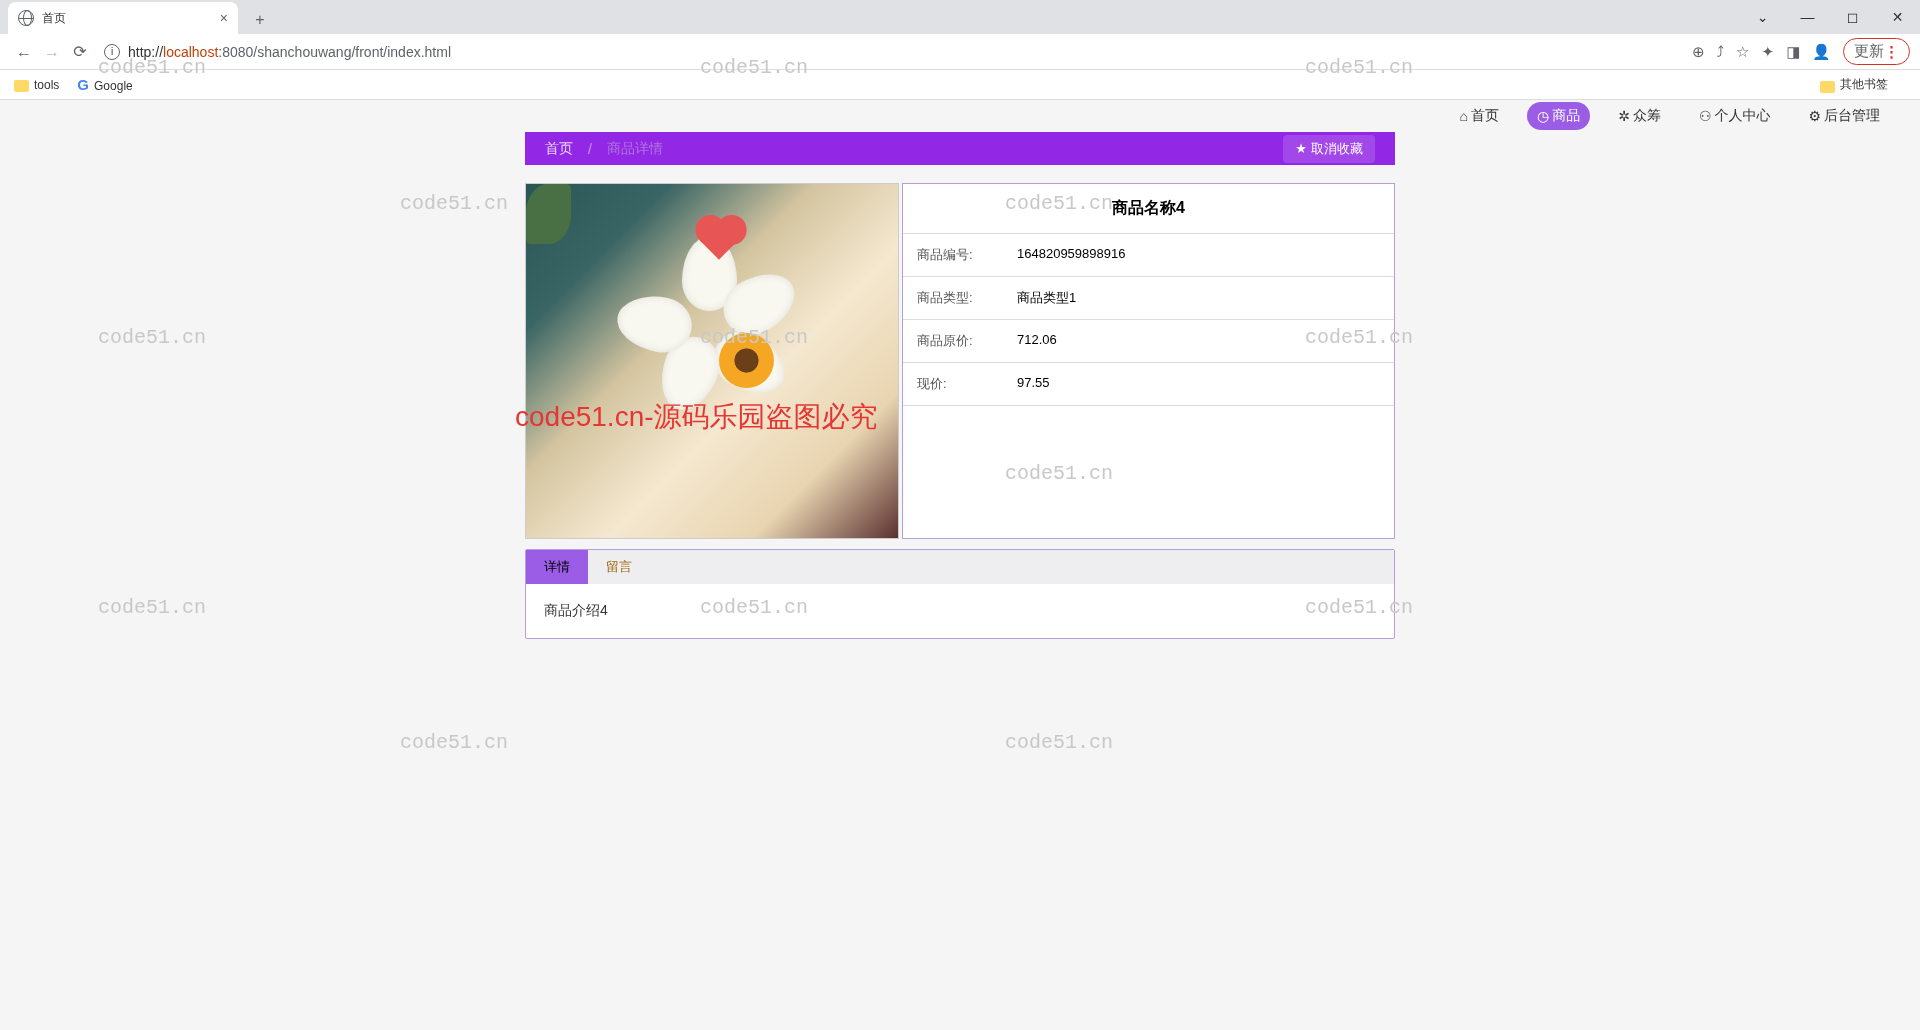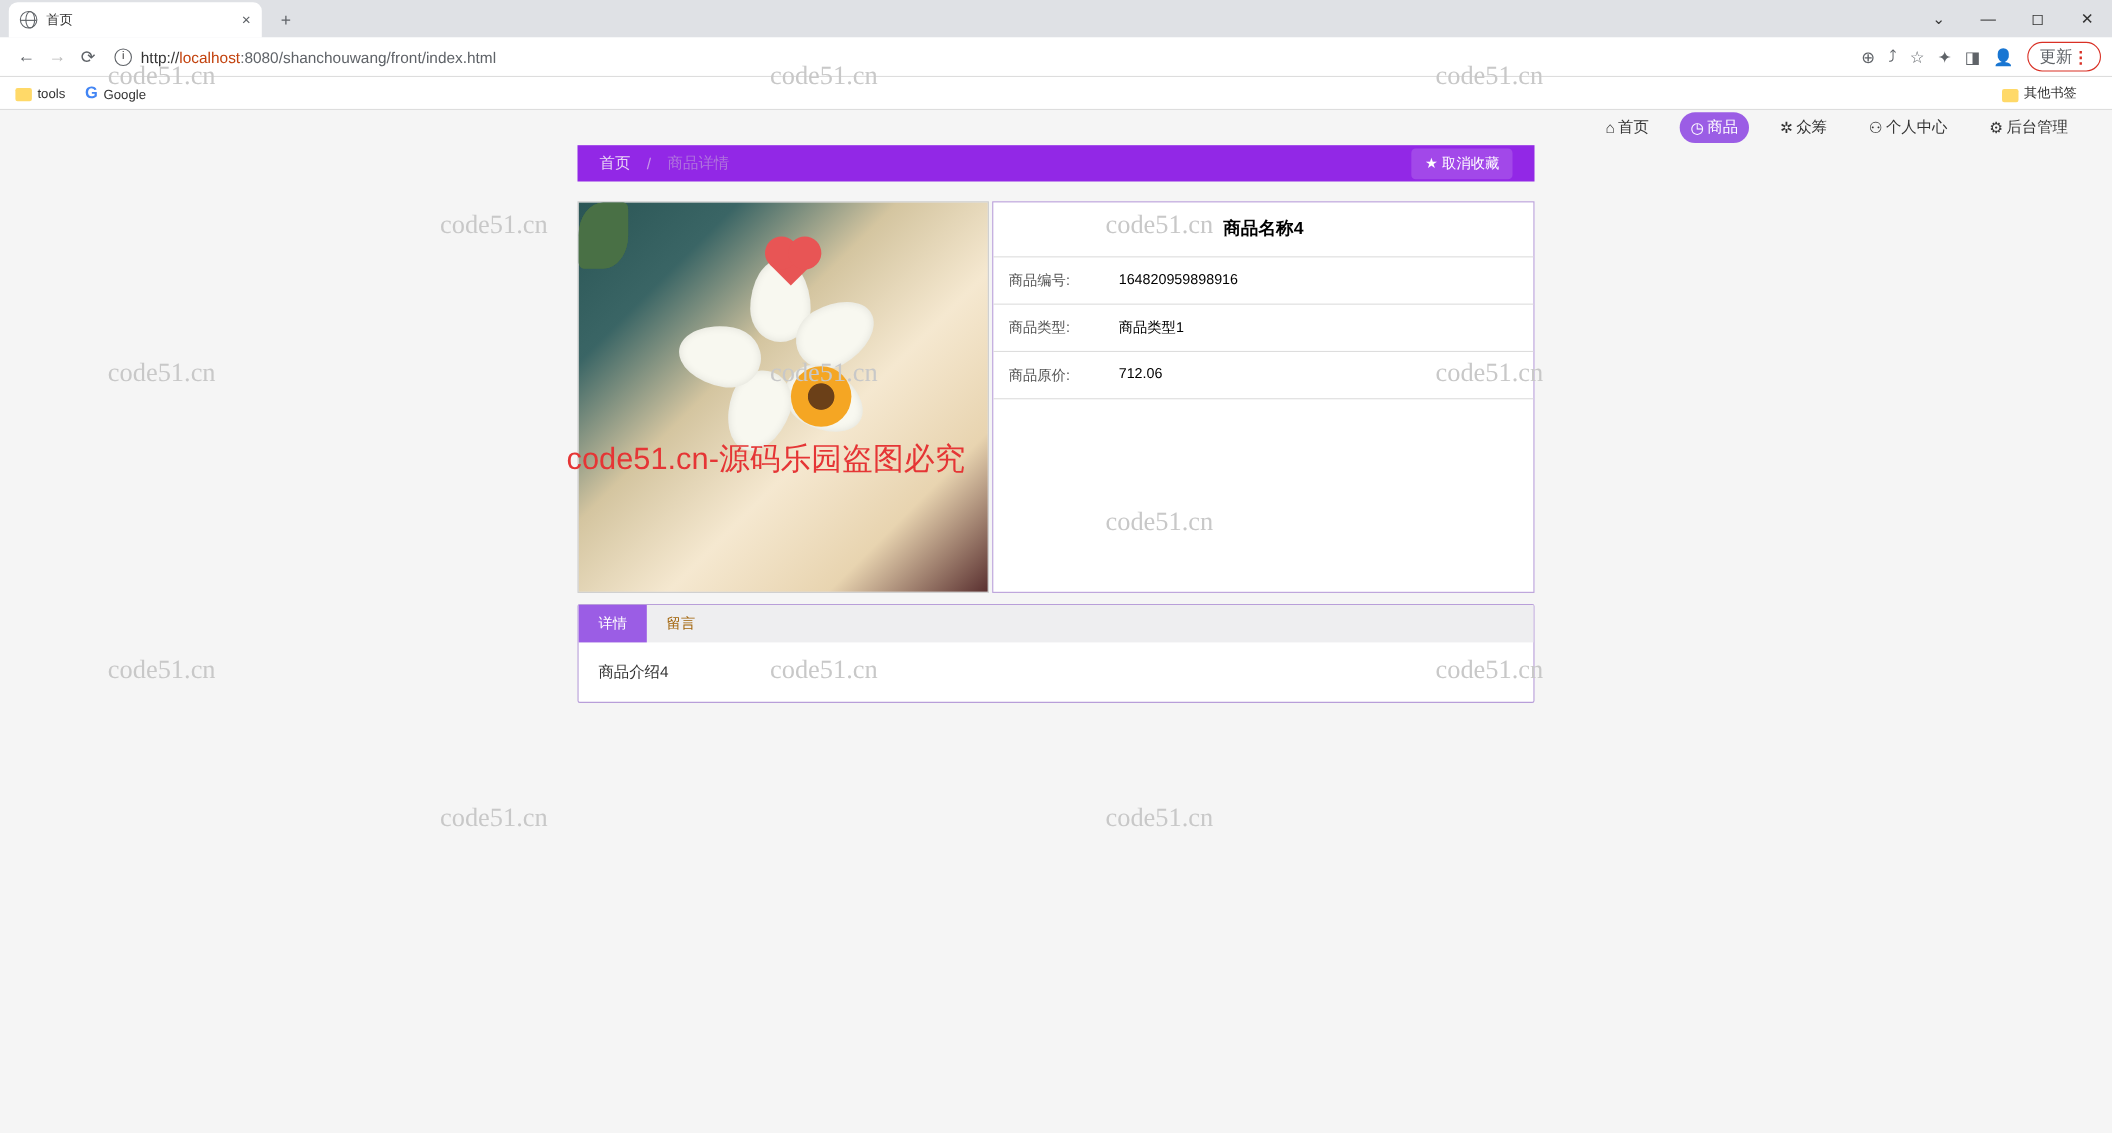--- a/index.html
+++ b/index.html
@@ -58,23 +58,23 @@
 .heart::before{top:-15px;left:0}
 .heart::after{top:0;left:15px}
 .info-box{flex:1;border:1px solid #b89ed9;background:#fff}
 .info-title{text-align:center;font-size:16px;font-weight:bold;padding:14px;border-bottom:1px solid #ddd}
 .info-row{display:flex;padding:12px 14px;border-bottom:1px solid #ddd;font-size:13px}
 .info-label{width:100px;color:#555}
 .info-value{color:#000000}
 .detail-box{margin-top:10px;border:1px solid #b89ed9;background:#fff;border-radius:2px}
 .detail-tabs{display:flex;background:#eeeef0;font-size:13px}
 .detail-tab{padding:8px 18px;cursor:pointer;color:#a16207}
-.detail-tab.active{background:#9b5de5;color:#ffffff}
+.detail-tab.active{background:#9b5de5;color:#000000}
 .detail-content{padding:18px;font-size:14px;color:#333}
-.watermark{position:absolute;color:#c8c8c8;font-size:24px;pointer-events:none;z-index:100;font-family:Liberation Serif, serif}
+.watermark{position:absolute;color:#c8c8c8;font-size:20px;pointer-events:none;z-index:100;font-family:Liberation Mono, monospace}
 .watermark-red{position:absolute;color:#e53535;font-size:28px;font-weight:500;pointer-events:none;z-index:101;white-space:nowrap}
 </style>
 </head>
 <body>
 
 <div class="browser-chrome">
   <div class="tab">
     <span class="globe"></span>
     <span>首页</span>
     <span class="tab-close">×</span>
@@ -186,20 +186,24 @@
           <span class="info-label">商品编号:</span>
           <span class="info-value">164820959898916</span>
         </div>
         <div class="info-row">
           <span class="info-label">商品类型:</span>
           <span class="info-value">商品类型1</span>
         </div>
         <div class="info-row">
           <span class="info-label">商品原价:</span>
           <span class="info-value">712.06</span>
+        </div>
+        <div class="info-row">
+          <span class="info-label">现价:</span>
+          <span class="info-value">97.55</span>
         </div>
       </div>
     </div>
 
     <div class="detail-box">
       <div class="detail-tabs">
         <div class="detail-tab active">详情</div>
         <div class="detail-tab">留言</div>
       </div>
       <div class="detail-content">商品介绍4</div>

